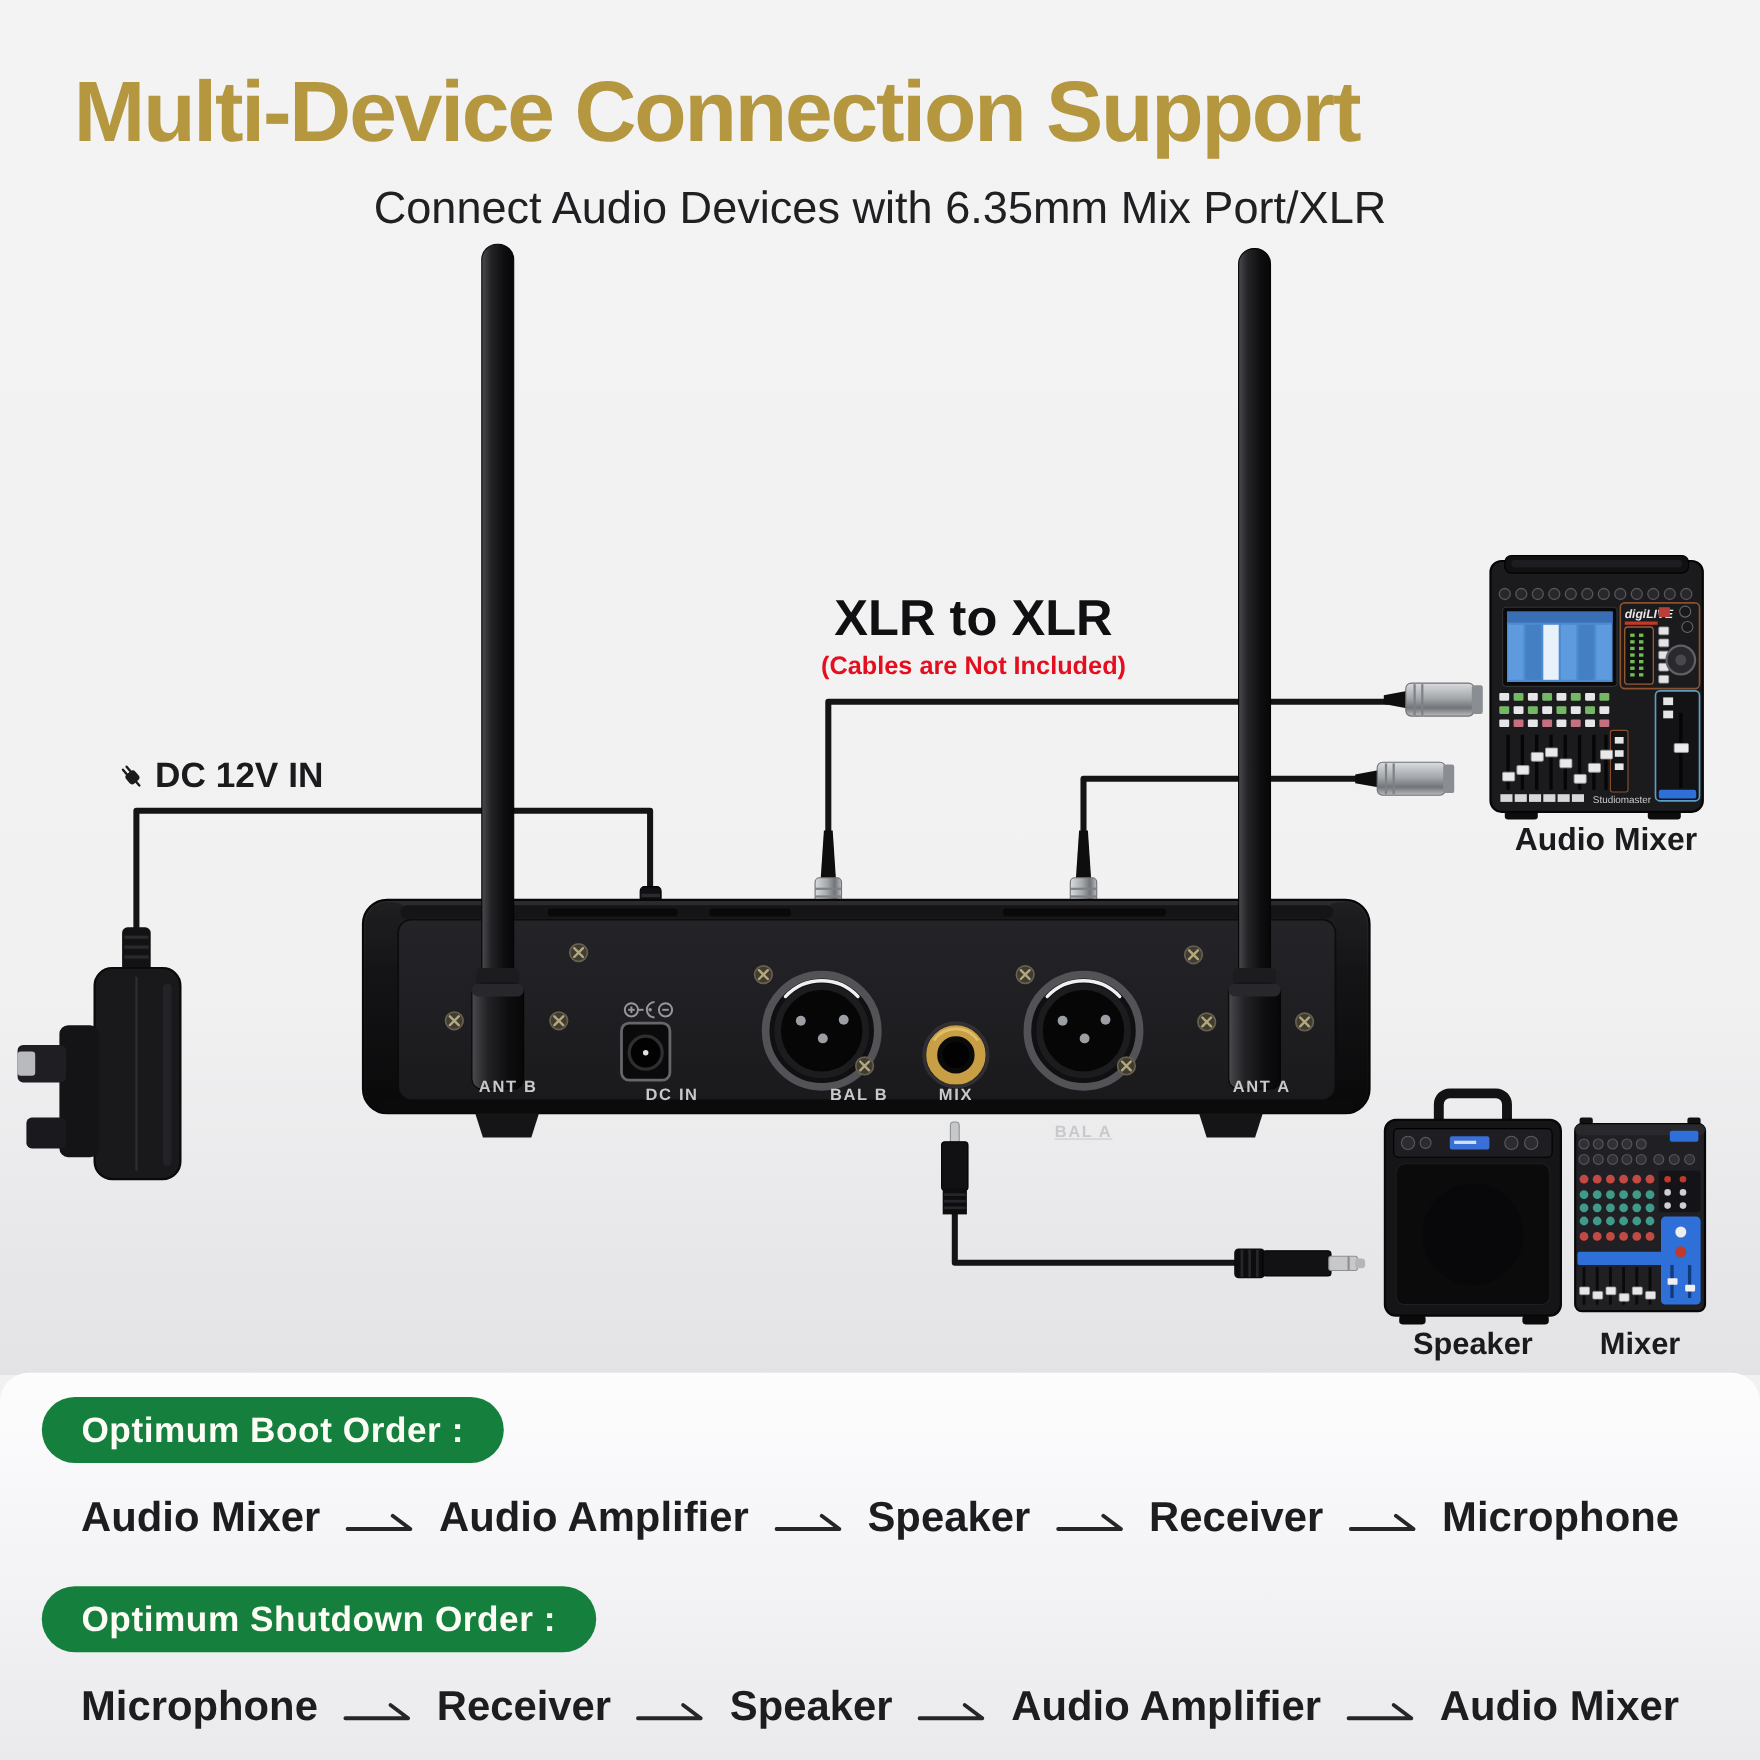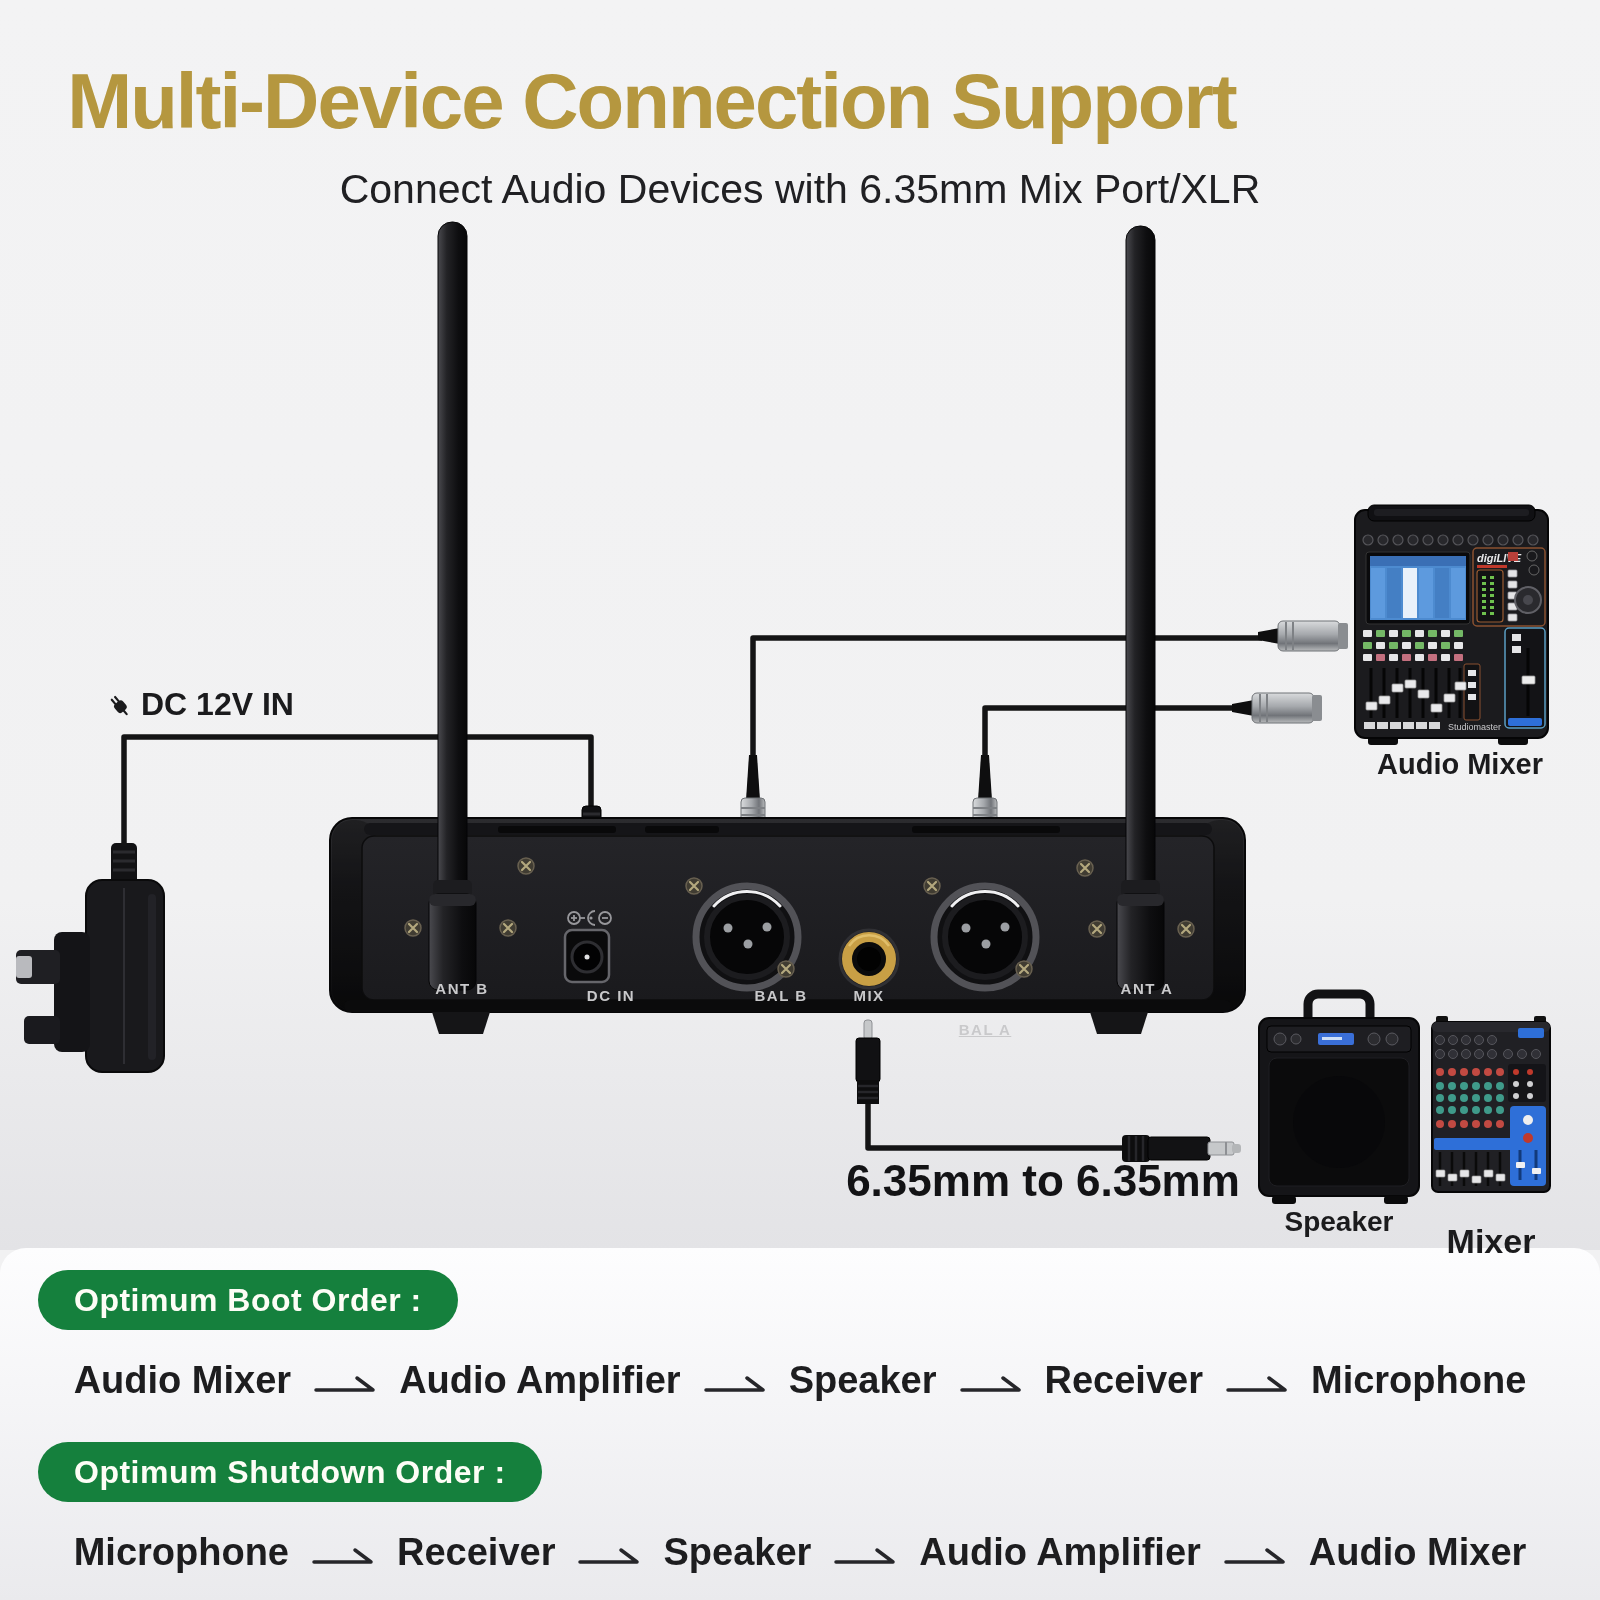--- a/index.html
+++ b/index.html
@@ -493,33 +493,36 @@
       <g transform="rotate(-40 12 12)" stroke="#1b1b1d" stroke-width="2" fill="none" stroke-linecap="round">
         <rect x="8" y="10" width="8" height="8" rx="2" fill="#1b1b1d"></rect>
         <line x1="10" y1="9" x2="10" y2="4"></line>
           <line x1="14" y1="9" x2="14" y2="4"></line>
         <line x1="12" y1="18" x2="12" y2="23"></line>
       </g>
     </svg>
     <span>DC 12V IN</span>
   </div>
 
-
-  <div class="abs ctr jack-note">6.35mm to 6.35mm</div>
+  <div class="abs ctr xlr-note">
+    <div class="t1">XLR to XLR</div>
+    <div class="t2">(Cables are Not Included)</div>
+  </div>
+
 
   <span class="abs ctr port-label" style="left:462px;top:980px;">ANT B</span>
   <span class="abs ctr port-label" style="left:587px;top:987px;margin-left:24px;">DC IN</span>
   <span class="abs ctr port-label" style="left:776px;top:987px;padding-left:10px;">BAL B</span>
   <span class="abs ctr port-label" style="left:869px;top:987px;">MIX</span>
   <span class="abs ctr port-label" style="left:985px;top:1021px;text-decoration:underline;">BAL A</span>
   <span class="abs ctr port-label" style="left:1147px;top:980px;">ANT A</span>
 
   <span class="abs ctr dev-label" style="left:1460px;top:748px;">Audio Mixer</span>
   <span class="abs ctr dev-label" style="left:1339px;top:1206px;font-size:28px;">Speaker</span>
-  <span class="abs ctr dev-label" style="left:1491px;top:1206px;font-size:34px;margin-top:16px;">Mixer</span>
+  <span class="abs ctr dev-label" style="left:1491px;top:1206px;font-size:28px;">Mixer</span>
 
   <div class="badge" style="top:1270px;">
     <span>Optimum Boot Order :</span>
   </div>
   <div class="order-row" style="top:1352px;">
     <span>Audio Mixer</span>
     <svg class="arrow" width="64" height="22">
         <path d="M3 16 H60 M60 16 L44 4" fill="none" stroke="#26262a" stroke-width="3.5" stroke-linecap="round" stroke-linejoin="round"></path>
       </svg>
     <span>Audio Amplifier</span>

